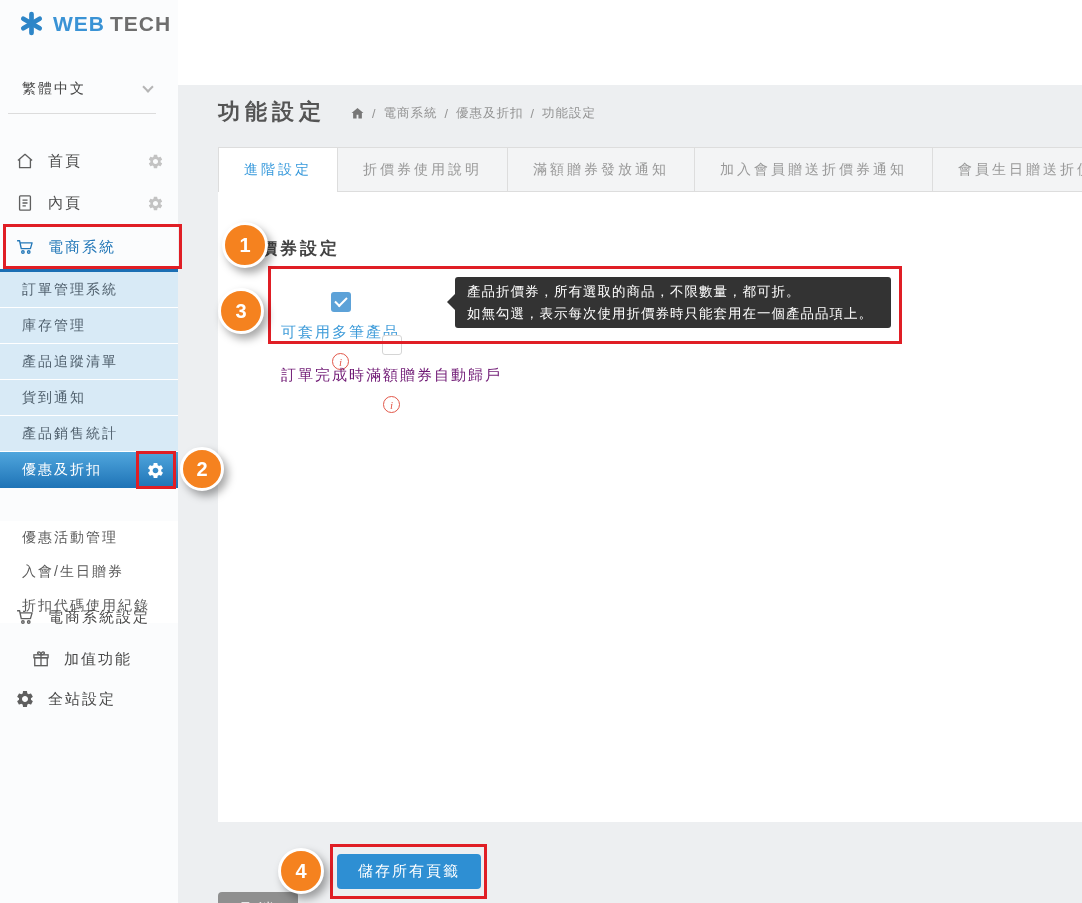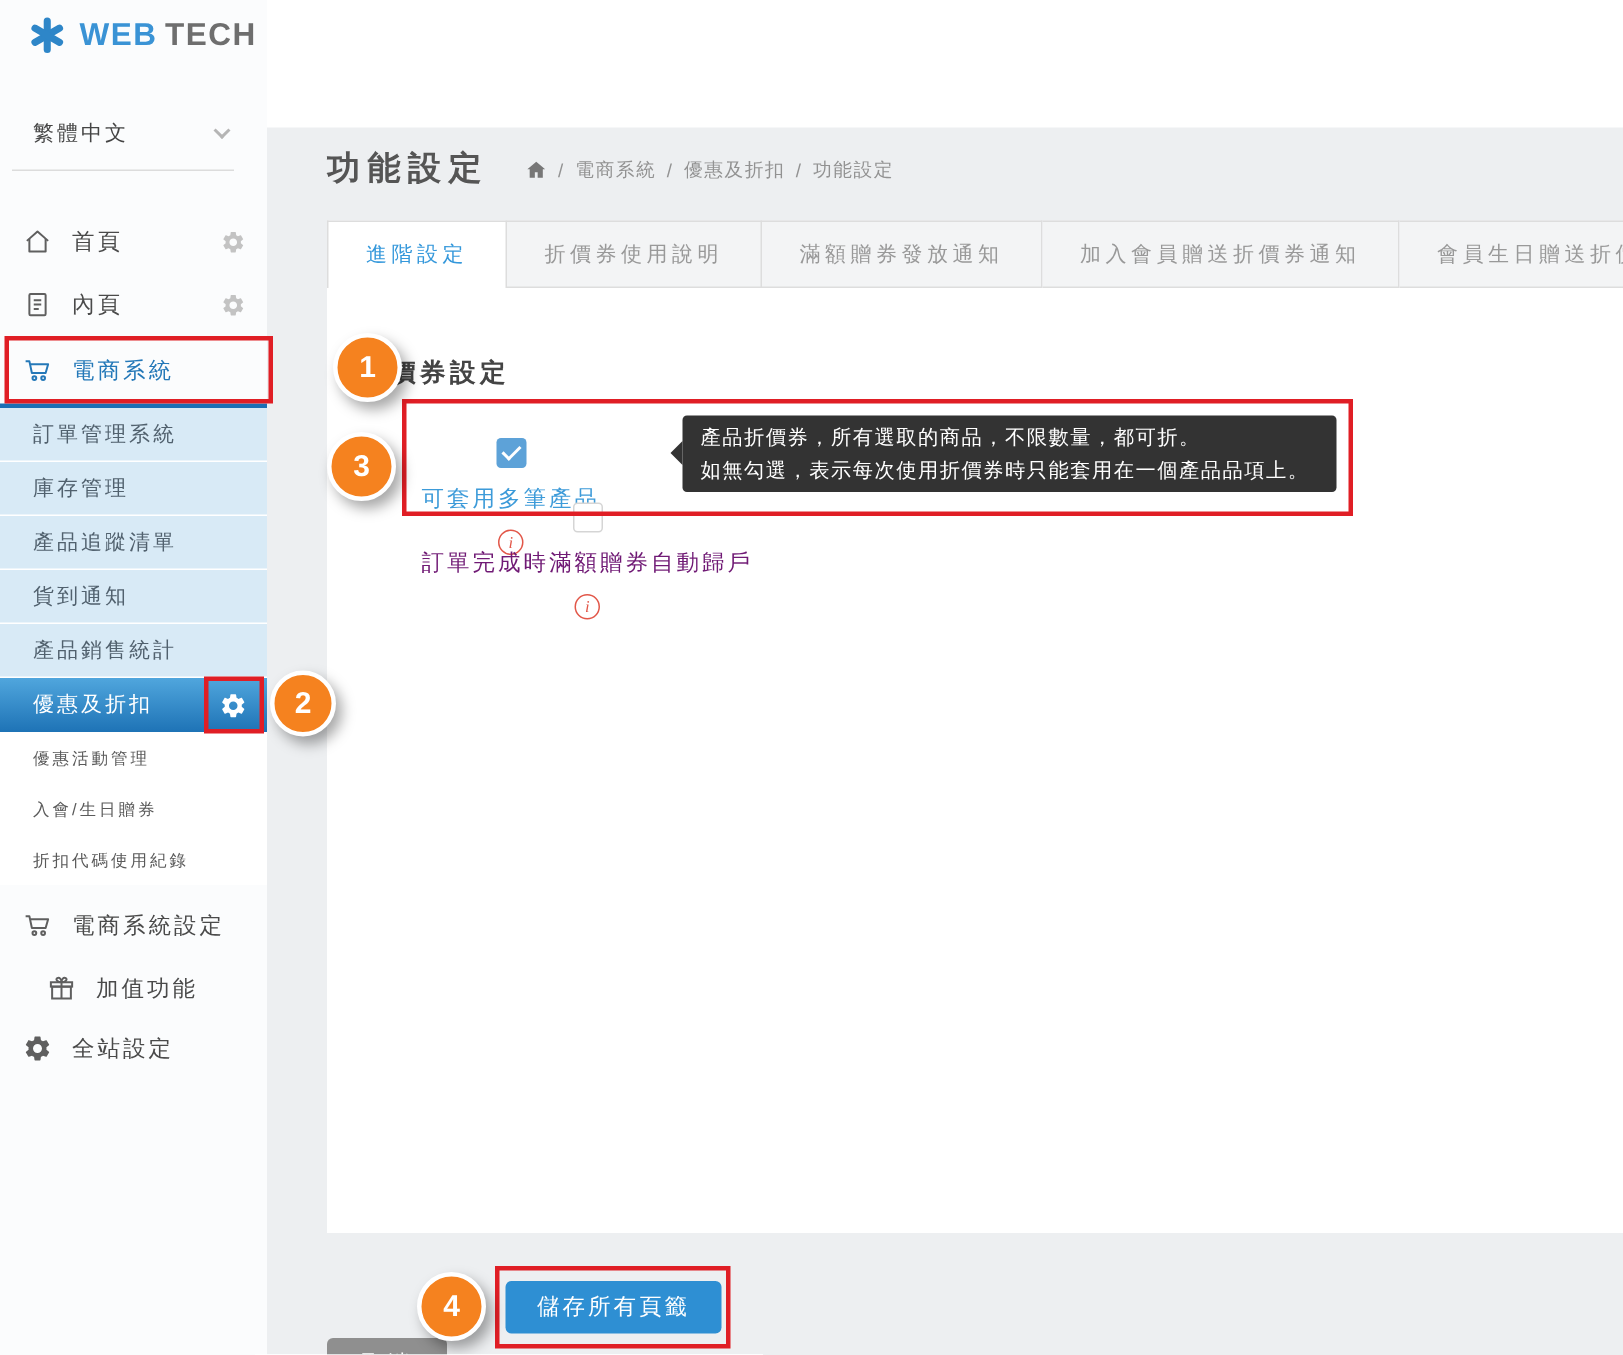--- a/index.html
+++ b/index.html
@@ -24,21 +24,21 @@
   .mgear { position:absolute; right:14px; width:17px; height:17px; color:#c3c3c3; }
   .mrow-blue .micon, .mrow-blue .mlabel { color:#2478b8; }
 
   .blue-line { position:absolute; top:269px; left:0; width:178px; height:3px; background:#1b6fb4; }
 
   .subrow { position:absolute; left:0; width:178px; height:36px; background:#d8eaf6; border-bottom:1px solid #fff;
             display:flex; align-items:center; padding-left:22px; font-size:14px; color:#51616e; letter-spacing:2px; cursor:pointer; white-space:nowrap; }
   .subrow-selected { background:linear-gradient(180deg,#50a6dd,#1e73b6); border-bottom:none; color:#fff; }
   .subrow-selected .selgear { position:absolute; right:13px; width:19px; height:19px; color:#fff; }
   .subrow2 { position:absolute; left:0; width:178px; height:34px; background:#fff; display:flex; align-items:center; padding-left:22px;
-             font-size:11px; color:#5a5a5a; letter-spacing:2px; cursor:pointer; white-space:nowrap; }
+             font-size:14px; color:#5a5a5a; letter-spacing:2px; cursor:pointer; white-space:nowrap;margin-top:33px; }
 
   
   .main { position:absolute; left:178px; top:0; right:0; height:903px; background:#fff; }
   .content-bg { position:absolute; left:0; top:85px; right:0; bottom:0; background:#edeff1; }
   .page-title { position:absolute; left:40px; top:97px; font-size:22px; font-weight:bold; color:#555; letter-spacing:5px; }
   .breadcrumb { position:absolute; left:172px; top:105px; display:flex; align-items:center; gap:7px; font-size:12.5px; color:#929292; letter-spacing:1px; }
   .bc-home { width:15px; height:15px; color:#777; }
 
   .tabs { position:absolute; left:40px; top:147px; height:45px; display:flex; z-index:3; }
   .tab { padding:0 25px; display:flex; align-items:center; background:#f3f4f5; border:1px solid #ddd; border-left:none;

